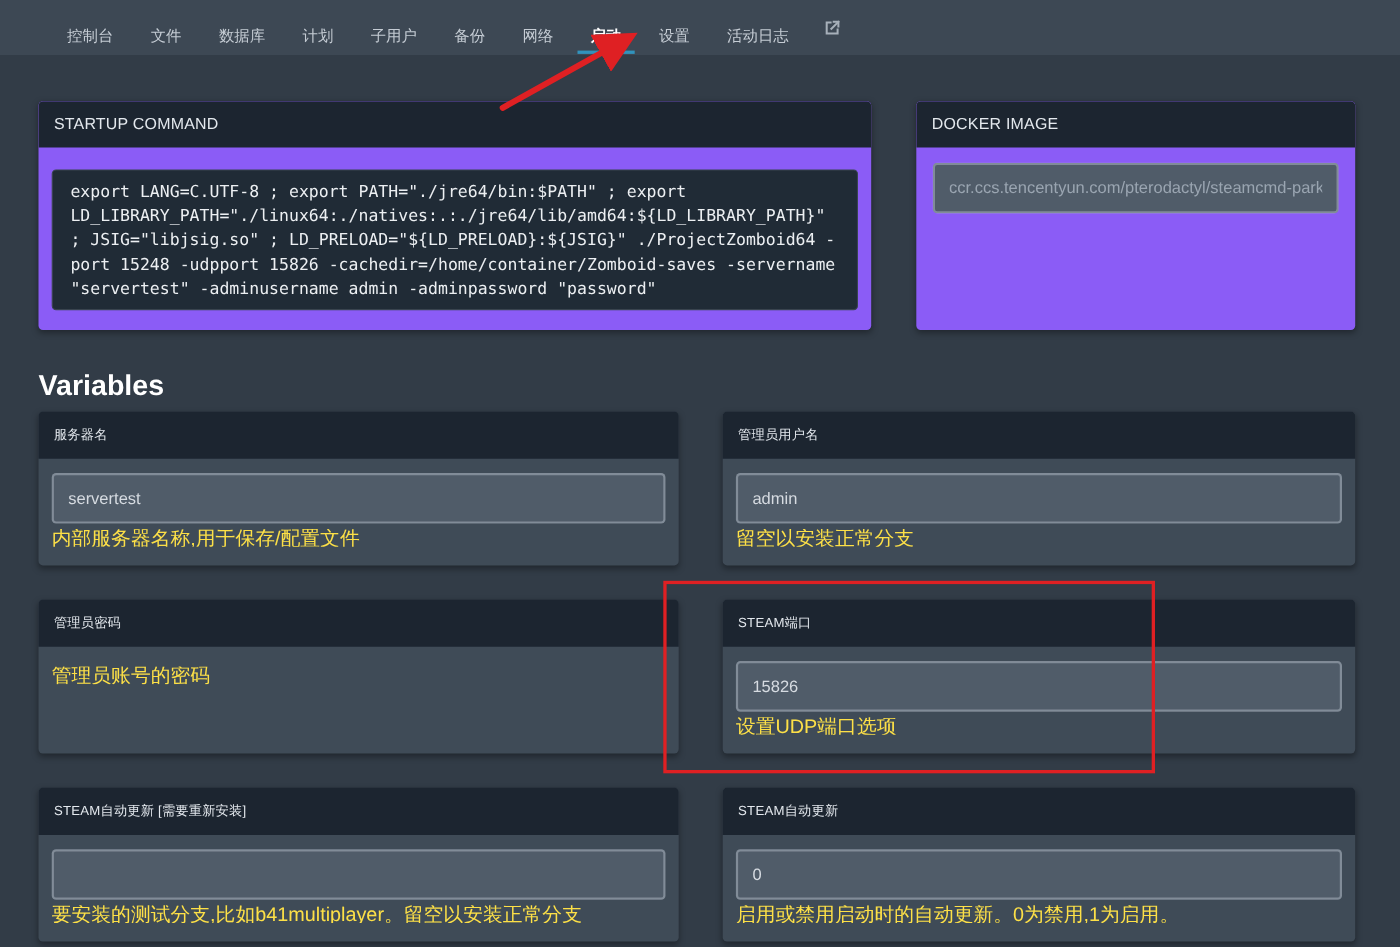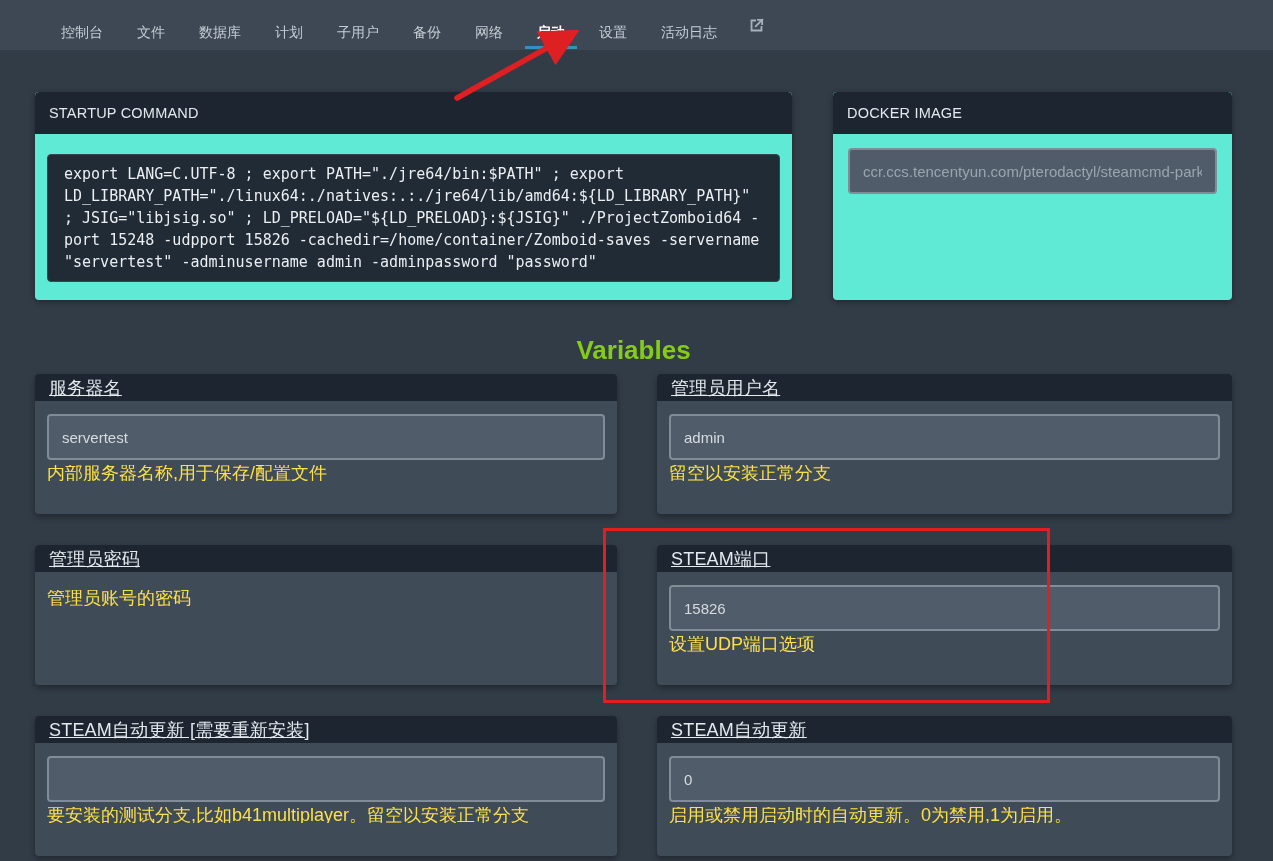--- a/index.html
+++ b/index.html
@@ -28,21 +28,21 @@
   .nav-ext{
     display:flex;align-items:center;padding:0 14px;color:#a7b0ba;cursor:pointer;
   }
   
   .main{padding:42px 41px 0 35px;}
   .top-grid{
     display:grid;grid-template-columns:757px 399px;column-gap:41px;
     margin-bottom:36px;
   }
   .panel{
-    background:#5eead4;border-radius:4px;height:208px;
+    background:#8b5cf6;border-radius:4px;height:208px;
     box-shadow:0 2px 6px rgba(0,0,0,.35);overflow:hidden;
   }
   .panel-header,.card-header{
     background:#1c2530;color:#e4e9ee;font-size:14.5px;
     height:42px;display:flex;align-items:center;padding:0 14px;
     border-radius:4px 4px 0 0;letter-spacing:.2px;
   }
   .panel-body{padding:20px 12px;}
   .code{
     background:#202b36;border:1px solid #39444f;border-radius:4px;
@@ -54,31 +54,30 @@
   .docker-body{padding:14px 15px;}
   .text-input{
     display:block;width:100%;box-sizing:border-box;height:46px;
     background:#505c69;border:2px solid rgba(210,219,229,.38);border-radius:4px;
     color:#d6dbe1;font-size:15px;padding:0 13px;outline:none;
     font-family:"Liberation Sans","DejaVu Sans",sans-serif;
   }
   .text-input:disabled{color:#9aa5b1;}
   .vars-title{
     margin:0 0 10px 0;font-size:26px;line-height:28px;font-weight:bold;
-    color:#84cc16;
-    text-align:center;
+    color:#ffffff;
   }
   .var-grid{
     display:grid;grid-template-columns:582px 575px;column-gap:40px;row-gap:31px;
   }
   .card{
     background:#3f4b57;border-radius:4px;height:140px;
     box-shadow:0 3px 6px rgba(0,0,0,.35);
   }
-  .card-header{height:27px;font-size:18px;text-decoration:underline;}
+  .card-header{height:43px;font-size:12px;}
   .card-body{padding:13px 12px 0 12px;}
   .help-text{
     margin-top:5px;font-size:18px;color:#fde047;line-height:16px;
     white-space:nowrap;overflow:hidden;
   }
   
   .annot-box{
     position:absolute;left:603px;top:528px;width:447px;height:175px;
     border:3px solid #df2023;box-sizing:border-box;pointer-events:none;z-index:50;
   }

